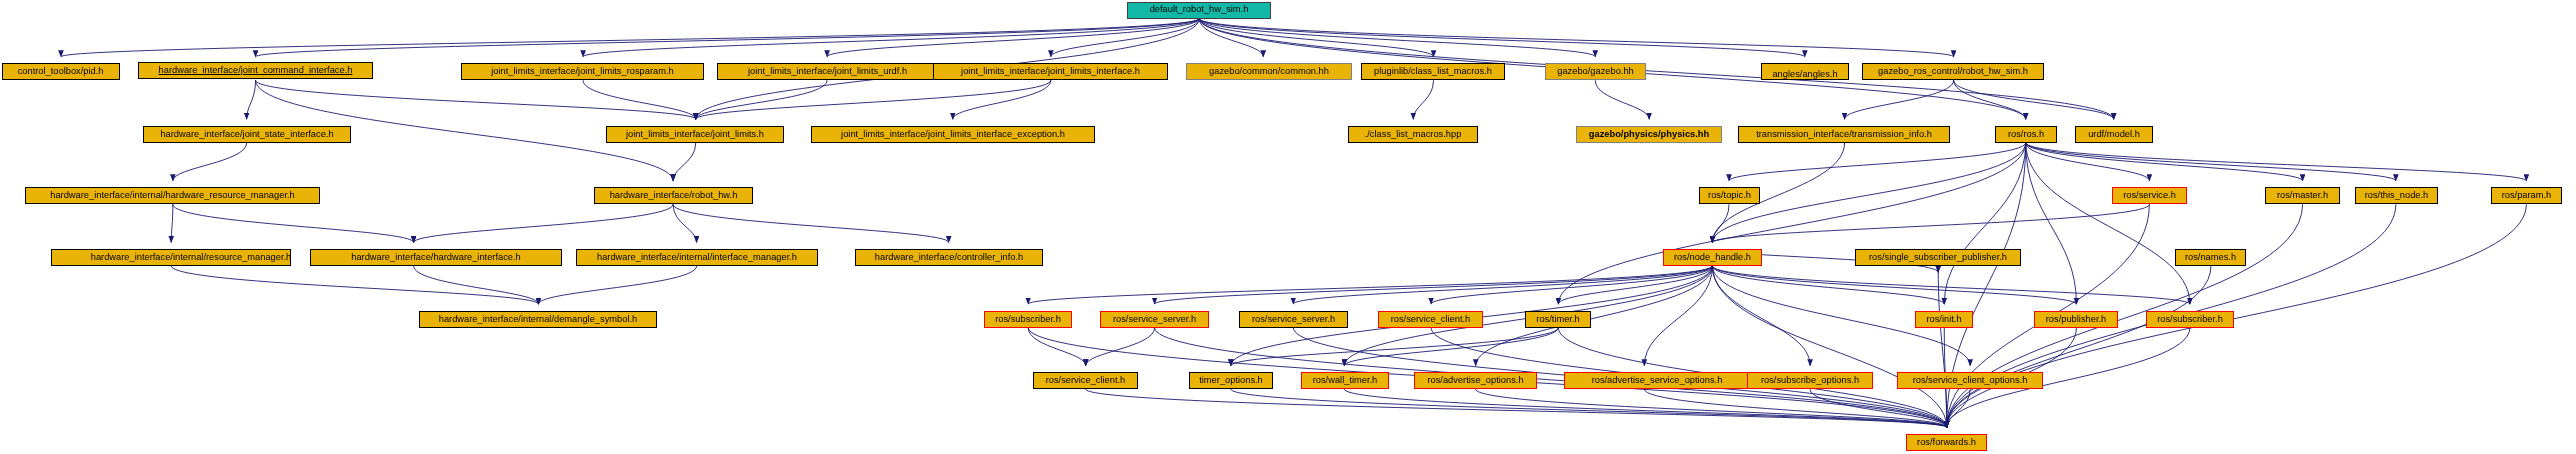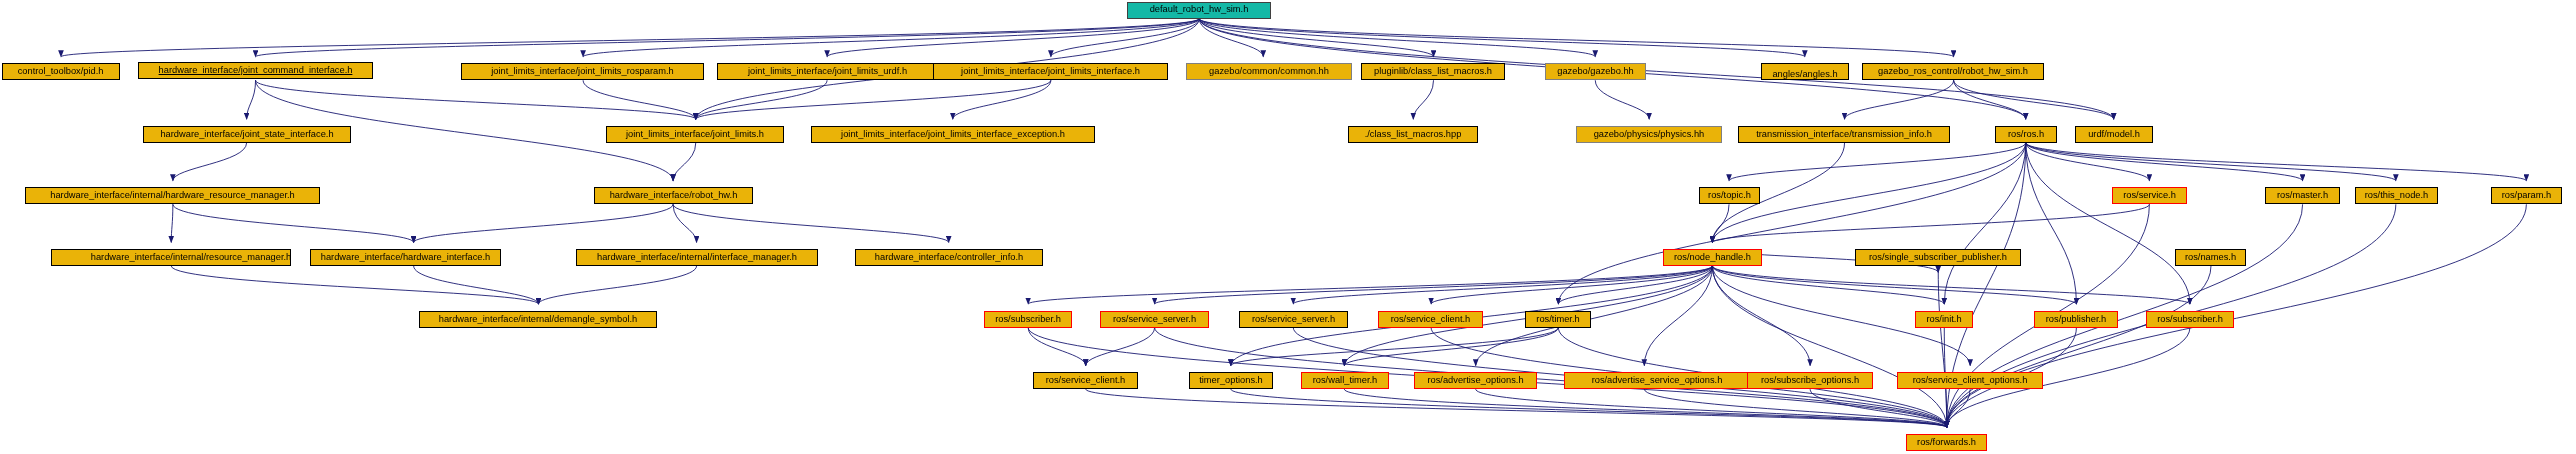--- a/index.html
+++ b/index.html
@@ -154,21 +154,21 @@
       </div>
       <div class="node" style="left: 606px; top: 126px; width: 178px;">
         <span>joint_limits_interface/joint_limits.h</span>
       </div>
       <div class="node" style="left: 811px; top: 126px; width: 284px;">
         <span>joint_limits_interface/joint_limits_interface_exception.h</span>
       </div>
       <div class="node" style="left: 1348px; top: 126px; width: 130px;">
         <span>./class_list_macros.hpp</span>
       </div>
-      <div class="node grey" style="left: 1576px; top: 126px; width: 146px;">
+      <div class="node grey" style="left: 1576px; top: 126px; width: 146px; font-weight: bold;">
         <span>gazebo/physics/physics.hh</span>
       </div>
       <div class="node" style="left: 1738px; top: 126px; width: 212px;">
         <span>transmission_interface/transmission_info.h</span>
       </div>
       <div class="node" style="left: 1995px; top: 126px; width: 62px;">
         <span>ros/ros.h</span>
       </div>
       <div class="node" style="left: 2075px; top: 126px; width: 78px;">
         <span>urdf/model.h</span>
@@ -190,21 +190,21 @@
       </div>
       <div class="node" style="left: 2355px; top: 187px; width: 83px;">
         <span>ros/this_node.h</span>
       </div>
       <div class="node" style="left: 2491px; top: 187px; width: 71px;">
         <span>ros/param.h</span>
       </div>
       <div class="node" style="left: 51px; top: 249px; width: 240px; padding-left: 40px;">
         <span>hardware_interface/internal/resource_manager.h</span>
       </div>
-      <div class="node" style="left: 310px; top: 249px; width: 191px;">
+      <div class="node" style="left: 310px; top: 249px; width: 252px;">
         <span>hardware_interface/hardware_interface.h</span>
       </div>
       <div class="node" style="left: 576px; top: 249px; width: 242px;">
         <span>hardware_interface/internal/interface_manager.h</span>
       </div>
       <div class="node" style="left: 855px; top: 249px; width: 188px;">
         <span>hardware_interface/controller_info.h</span>
       </div>
       <div class="node red" style="left: 1663px; top: 249px; width: 99px;">
         <span>ros/node_handle.h</span>

